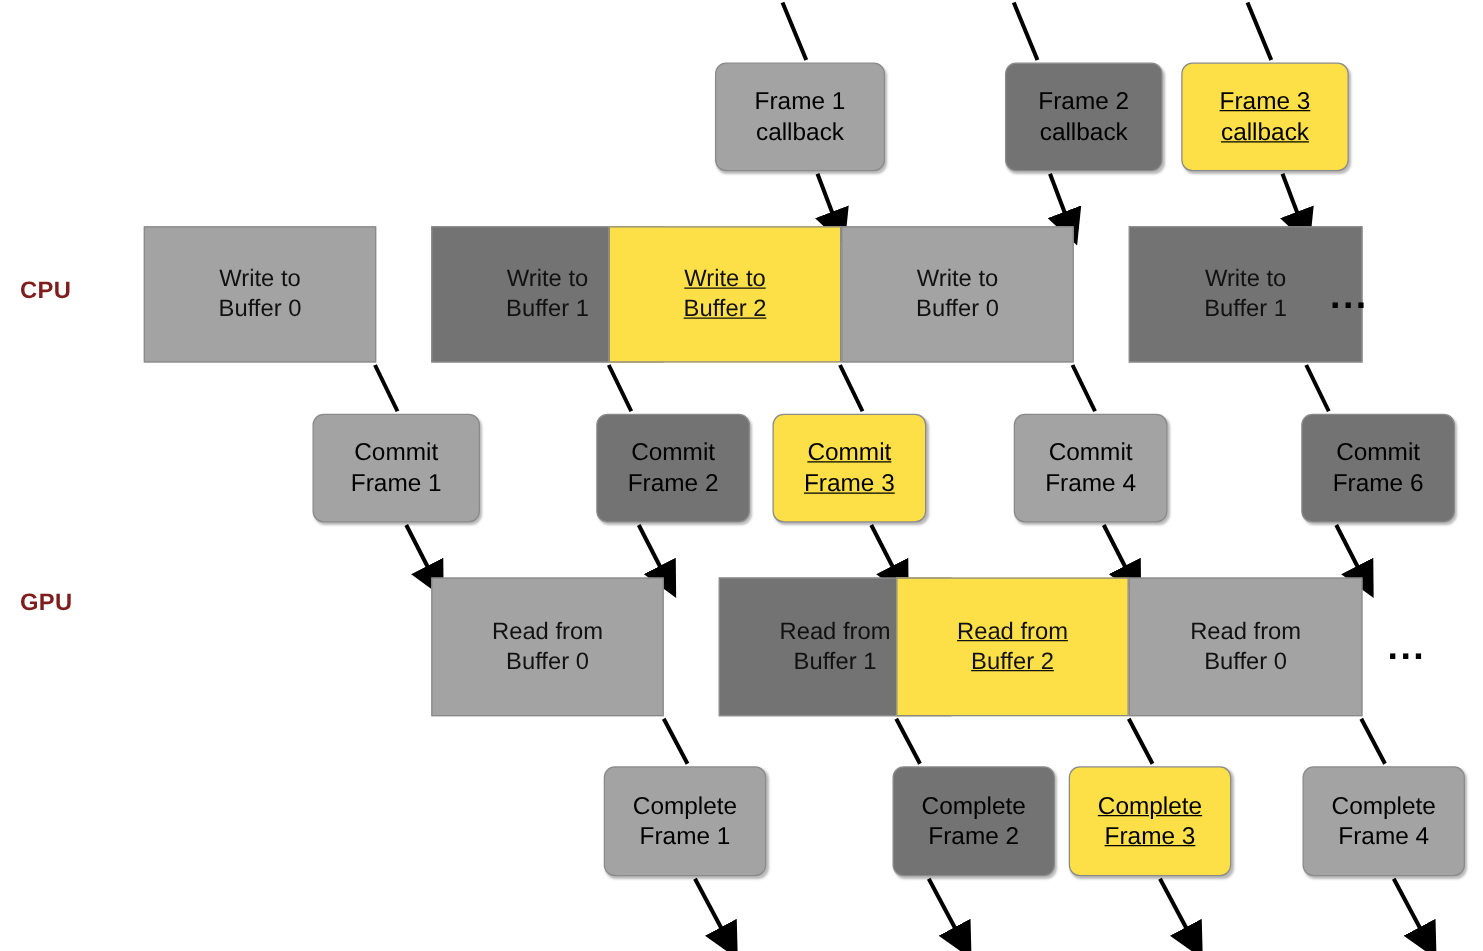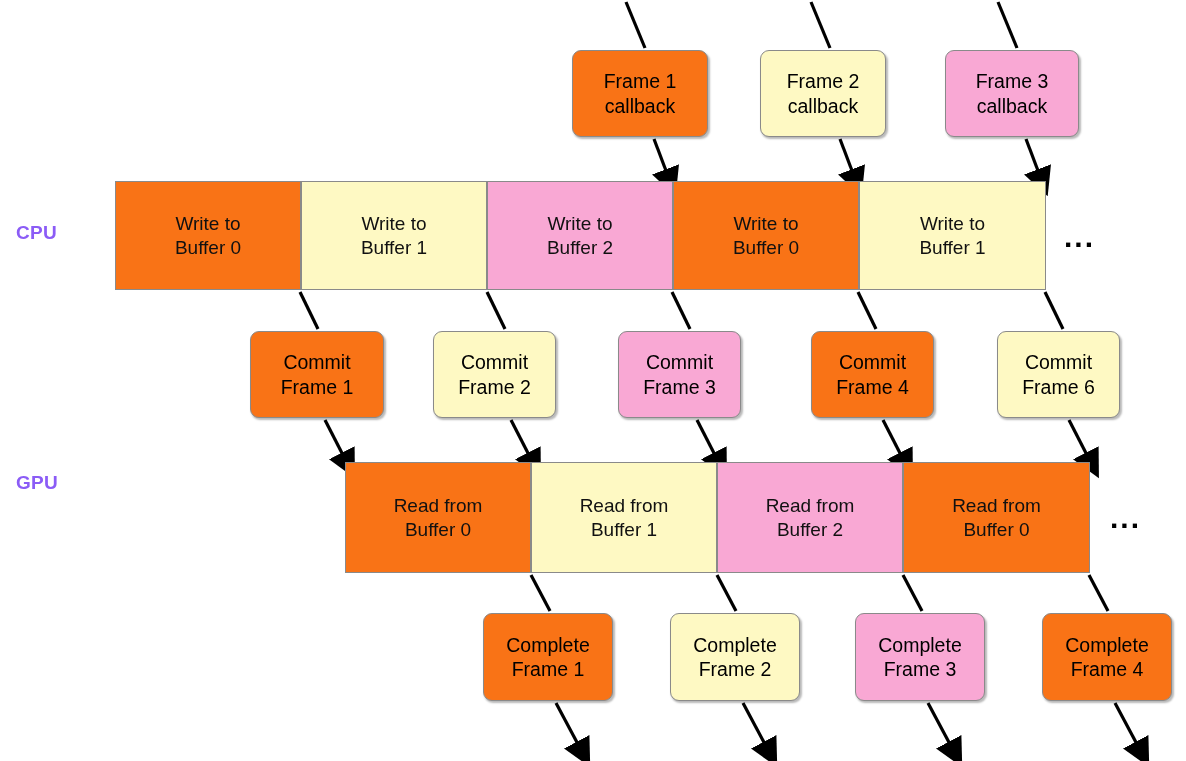--- a/index.html
+++ b/index.html
@@ -1,31 +1,31 @@
 <!DOCTYPE html>
 <html><head>
 <meta charset="utf-8">
 <style>
   html,body{margin:0;padding:0;background:#ffffff;}
   body{width:1186px;height:761px;font-family:"Liberation Sans",sans-serif;}
   #stage{position:relative;width:1186px;height:761px;overflow:hidden;background:#fff;}
   svg.lines{position:absolute;left:0;top:0;width:1186px;height:761px;pointer-events:none;}
 
-  .rowlabel{position:absolute;font-weight:bold;font-size:19px;color:#8b5cf6;letter-spacing:.3px;}
+  .rowlabel{position:absolute;font-weight:bold;font-size:19px;color:#7f1d1d;letter-spacing:.3px;}
   .seg{position:absolute;box-sizing:border-box;border:1px solid #8a8a8a;display:flex;align-items:center;justify-content:center;text-align:center;font-size:19px;color:#111;line-height:1.25;}
 
   
   .node{position:absolute;box-sizing:border-box;border:1.5px solid #8a8a8a;border-radius:9px;
         display:flex;align-items:center;justify-content:center;text-align:center;
         font-size:19.5px;color:#000;line-height:1.24;
         box-shadow:1.5px 2px 2px rgba(0,0,0,.28);}
 
-  .blue{background:#f97316;text-align:center;}
-  .green{background:#fef9c3;}
-  .red{background:#f9a8d4;}
+  .blue{background:#a3a3a3;text-align:center;}
+  .green{background:#737373;margin-left:44px;}
+  .red{background:#fde047;text-decoration:underline;}
 
   .ellipsis{position:absolute;font-size:30px;font-weight:bold;color:#000;letter-spacing:2px;line-height:1;}
 </style>
 </head>
 <body>
 
 <div id="stage">
 
   <svg class="lines" viewBox="0 0 1186 761">
     <defs>

